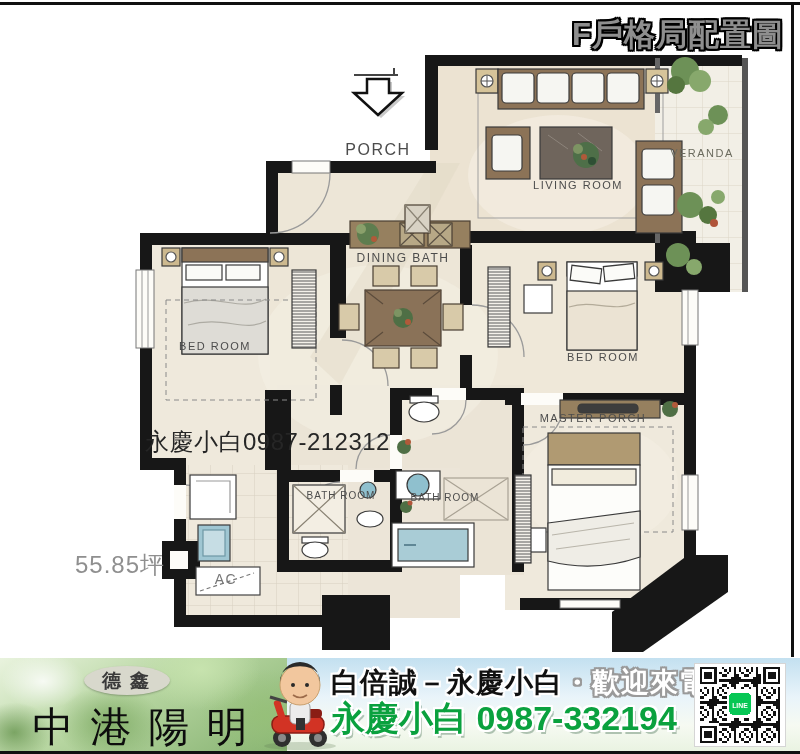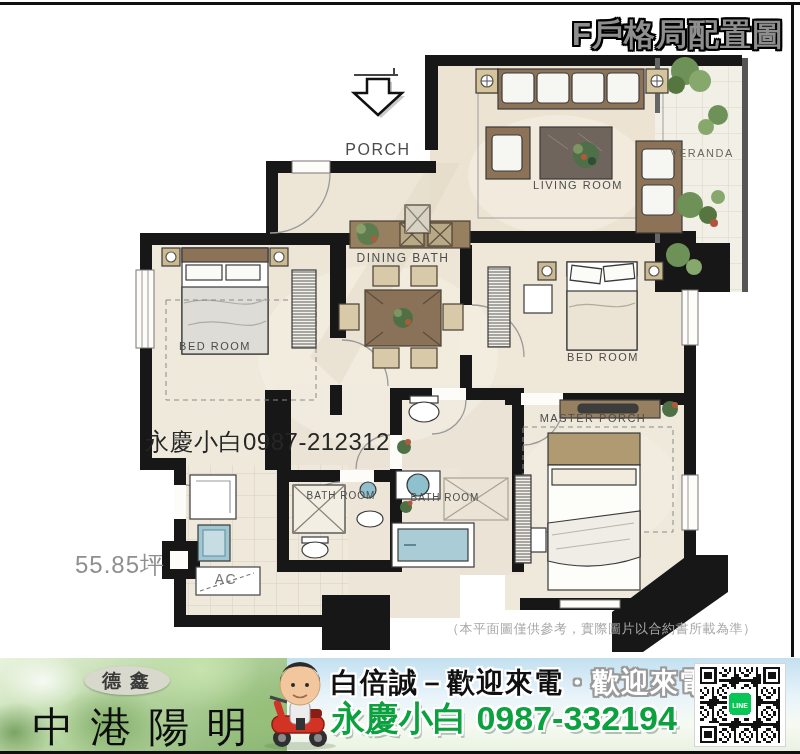--- a/index.html
+++ b/index.html
@@ -302,21 +302,20 @@
     <div class="rlabel" style="left:78px;top:285px;width:118px;">BED ROOM</div>
     <div class="rlabel" style="left:465px;top:296px;width:120px;">BED ROOM</div>
     <div class="rlabel" style="left:455px;top:357px;width:120px;">MASTER PORCH</div>
     <div class="rlabel" style="left:204px;top:435px;width:118px;font-size:10px;letter-spacing:1px;">BATH ROOM</div>
     <div class="rlabel" style="left:308px;top:437px;width:118px;font-size:10px;letter-spacing:1px;">BATH ROOM</div>
     <div class="rlabel" style="left:128px;top:516px;width:40px;font-size:14px;color:#777;">AC</div>
   </div>
 
   <div class="watermark">永慶小白0987-212312</div>
   <div class="area-label">55.85坪</div>
-  <div class="disclaimer">（本平面圖僅供參考，實際圖片以合約書所載為準）</div>
 
   <div class="banner">
     <div class="banner-left">
       <div class="builder-badge">德鑫</div>
       <div class="project-name">中港陽明</div>
     </div>
     <div class="banner-right">
       <svg class="scooter" viewBox="0 0 96 93">
         <ellipse cx="48" cy="88" rx="36" ry="4" fill="rgba(90,120,80,.25)"></ellipse>
         <circle cx="30" cy="80" r="9" fill="#2f2f2f"></circle>
@@ -329,21 +328,21 @@
         <path d="M18,39 L35,44" stroke="#444" stroke-width="3" fill="none"></path>
         <rect x="38" y="44" width="20" height="22" rx="5" fill="#ececec" stroke="#9a9a9a"></rect>
         <rect x="44" y="60" width="9" height="12" fill="#333"></rect>
         <circle cx="48" cy="27" r="20" fill="#f2c79e" stroke="#caa06e"></circle>
         <path d="M28,24 A20,20 0 0 1 68,24 L66,15 A20,12 0 0 0 30,15 Z" fill="#2a2a2a"></path>
         <circle cx="41" cy="27" r="2" fill="#2a2a2a"></circle>
           <circle cx="55" cy="27" r="2" fill="#2a2a2a"></circle>
         <path d="M41,37 Q48,42 55,37" stroke="#9c6b4a" stroke-width="1.6" fill="none"></path>
       </svg>
       <div class="slogan-line">
-        <span class="slogan-strong">白倍誠－歡迎來電</span><span class="slogan-light">・歡迎來電</span>
+        <span class="slogan-strong">白倍誠－永慶小白</span><span class="slogan-light">・歡迎來電</span>
       </div>
       <div class="agent-line">永慶小白 0987-332194</div>
       <div class="qr">
         <svg width="84" height="76" viewBox="0 0 33 31" shape-rendering="crispEdges">
           <g fill="#111">
             <path d="M0,0h7v7h-7z M26,0h7v7h-7z M0,24h7v7h-7z"></path>
           </g>
           <g fill="#fff">
               <path d="M1,1h5v5h-5z M27,1h5v5h-5z M1,25h5v5h-5z"></path>
             </g>

